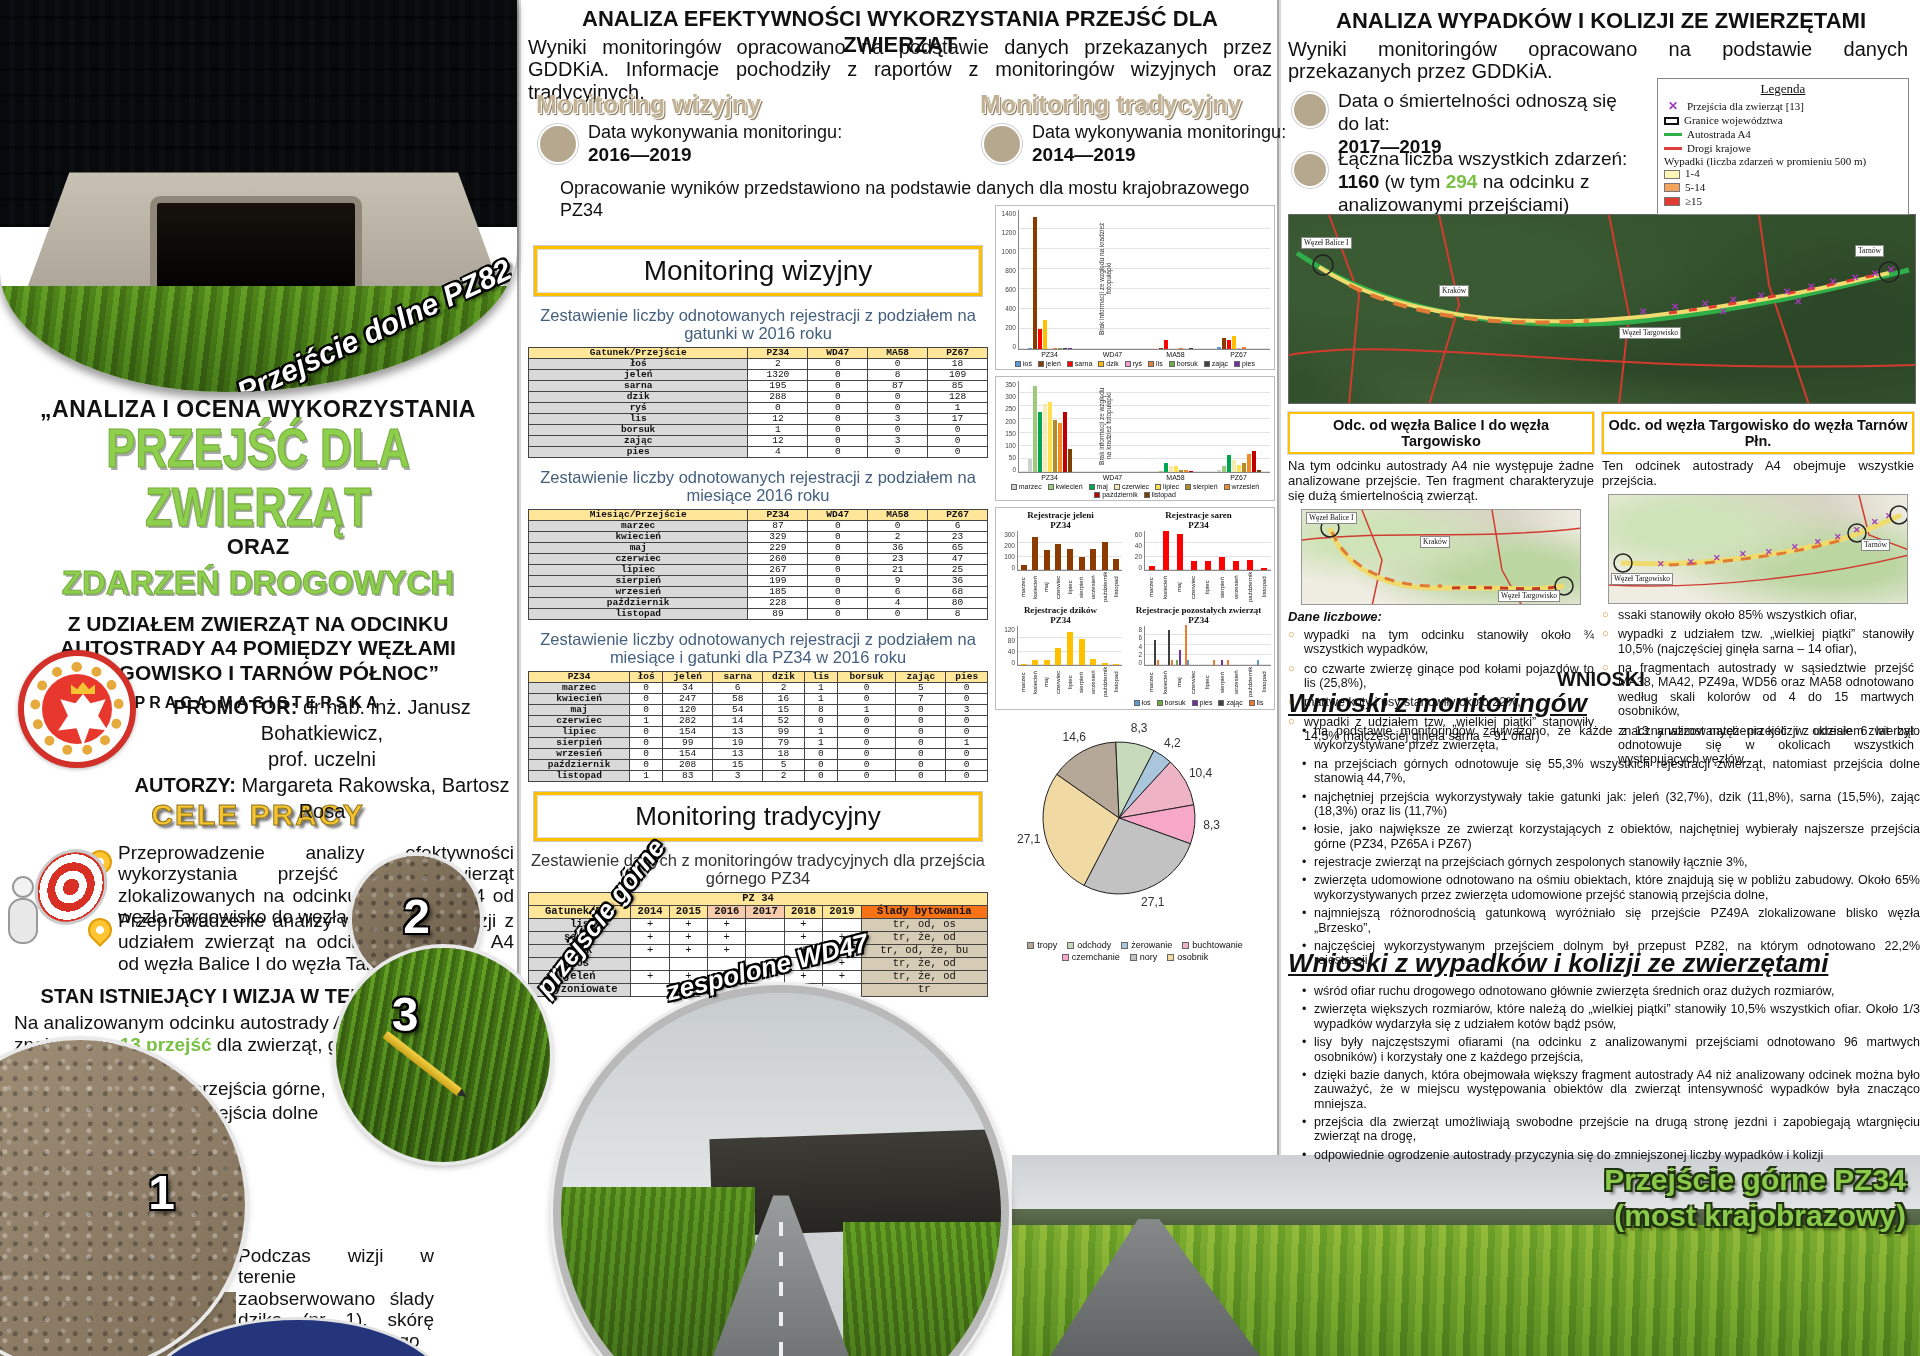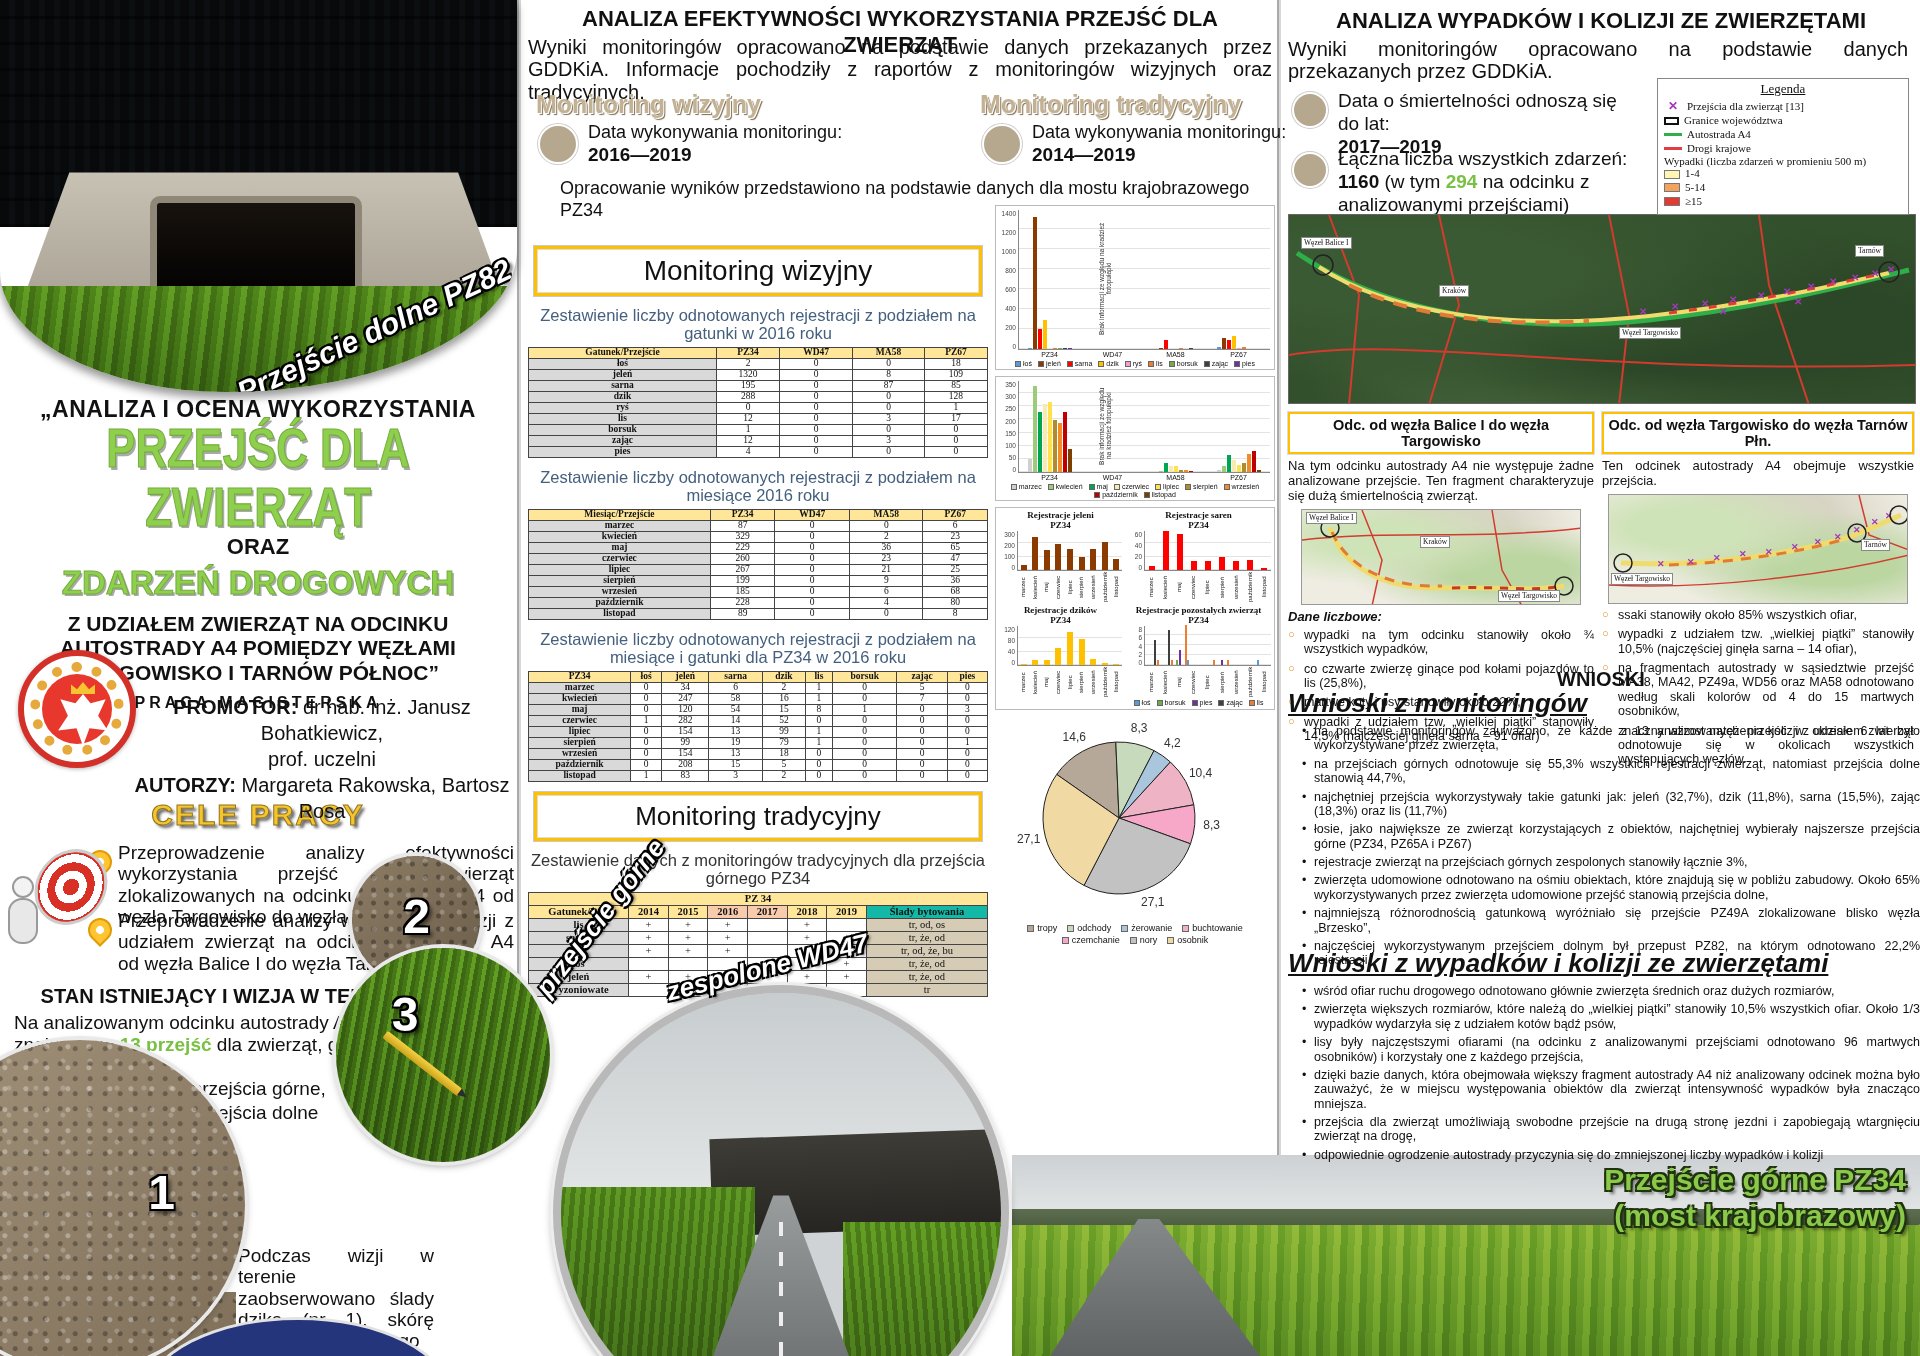--- a/index.html
+++ b/index.html
@@ -101,25 +101,25 @@
   .tan-circle{position:absolute;border-radius:50%;background:#b5a88f;border:2px solid #fff;box-shadow:0 0 0 1px #ccc;z-index:2;}
   .mon-t{position:absolute;font-size:18px;line-height:1.2;z-index:2;}
   .mon-t b{font-size:19px;}
   .oprac{position:absolute;left:560px;top:178px;width:690px;text-align:left;font-size:18px;line-height:1.2;z-index:2;}
 
   .tables-col{position:absolute;left:528px;top:246px;width:460px;z-index:2;}
   .box-h{border:3px solid #ffc000;box-shadow:0 0 0 1px #c9c9c9, inset 0 0 0 1px #dddddd;
       text-align:center;font-size:28px;padding:6px 0;margin:0 6px 10px;background:#fff;}
   .cap{font-size:16.5px;text-align:center;line-height:1.12;margin:2px 0 4px;color:#44607e;}
   .cap.dark{color:#333;}
-  .dtab{width:100%;border-collapse:collapse;font-family:Liberation Serif, serif;font-size:9.5px;text-align:center;margin-bottom:10px;background:#fff;}
+  .dtab{width:100%;border-collapse:collapse;font-family:Liberation Mono, monospace;font-size:9.5px;text-align:center;margin-bottom:10px;background:#fff;}
   .dtab th,.dtab td{border:1px solid #444;padding:0 2px;height:11px;line-height:1.05;}
   .dtab th{background:#ffe699;font-weight:bold;}
   .dtab th.hl{background:#f8cbad;margin-left:20px;}
-  .dtab th.tailh{background:#14b8a6;}
+  .dtab th.tailh{background:#f97316;}
   .dtab td:first-child{background:#d9d9d9;font-weight:bold;}
   .dtab td.tail{background:#d6cbb4;}
   .t4 {font-size:10.5px;}
   .t4 th,.t4 td{height:13px;}
 
   .charts-col{position:absolute;left:995px;top:205px;width:280px;display:flex;flex-direction:column;gap:6px;z-index:2;}
   .chartbox{border:1px solid #bbb;background:#fff;padding:4px 4px 2px;}
   .mini-grid{display:grid;grid-template-columns:1fr 1fr;gap:4px;border:1px solid #bbb;padding:3px;background:#fff;}
   .minibox{background:#fff;}
   .bc-title{font-family:"Liberation Serif",serif;font-weight:bold;font-size:9px;text-align:center;line-height:1.1;}
@@ -131,21 +131,21 @@
   .bc-bars i{display:block;}
   .bc-cat{font-size:7px;margin-top:1px;text-align:center;}
   .bc-catwrap{display:flex;}
   .bc-cat.rot{writing-mode:vertical-rl;transform:rotate(180deg);height:30px;font-size:6px;line-height:1;}
   .bc-ann{position:absolute;top:4%;height:90%;writing-mode:vertical-rl;transform:rotate(180deg);
       font-size:6.5px;color:#333;line-height:1.15;text-align:center;}
   .bc-legend{display:flex;flex-wrap:wrap;justify-content:center;gap:1px 6px;font-size:7px;margin-top:2px;}
   .bc-li i{width:6px;height:6px;display:inline-block;margin-right:2px;border:1px solid #666;vertical-align:middle;}
   .pie-wrap{text-align:center;}
   .pie-wrap svg text{font-size:12px;fill:#333;font-family:"Liberation Sans",sans-serif;}
-  .pie-legend{display:flex;flex-wrap:wrap;justify-content:center;gap:2px 10px;font-size:9px;margin-top:1px;}
+  .pie-legend{display:flex;flex-wrap:wrap;justify-content:center;gap:2px 10px;font-size:9px;margin-top:18px;}
   .pie-legend i{width:7px;height:7px;display:inline-block;margin-right:3px;border:1px solid #666;vertical-align:middle;}
 
   .rot-lab{position:absolute;font-size:26px;font-weight:800;font-style:italic;color:#fff;z-index:7;
       text-shadow:-2px -2px 0 #000,2px -2px 0 #000,-2px 2px 0 #000,2px 2px 0 #000,3px 3px 3px rgba(0,0,0,.5);}
   .big-circ{position:absolute;left:553px;top:985px;width:456px;height:456px;border-radius:50%;overflow:hidden;z-index:5;
       border:8px solid #b9b9b9;box-shadow:0 0 0 3px #ededed,0 4px 10px rgba(0,0,0,.4);background:#cfd3d5;}
   .gc-sky{position:absolute;left:0;right:0;top:0;height:46%;background:linear-gradient(#c7ccce,#e2e5e6);}
   .gc-wall{position:absolute;left:34%;right:-2%;top:32%;height:22%;background:linear-gradient(#3e3c36,#262521);transform:rotate(-2deg);}
   .gc-grass-l{position:absolute;left:0;width:44%;top:44%;bottom:0;
       background:repeating-linear-gradient(95deg,#55702f 0 5px,#71914a 5px 10px),linear-gradient(#6d8a3f,#44582a);background-blend-mode:overlay;}

